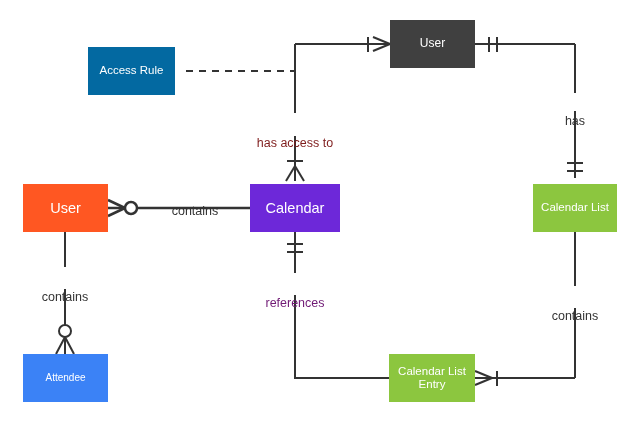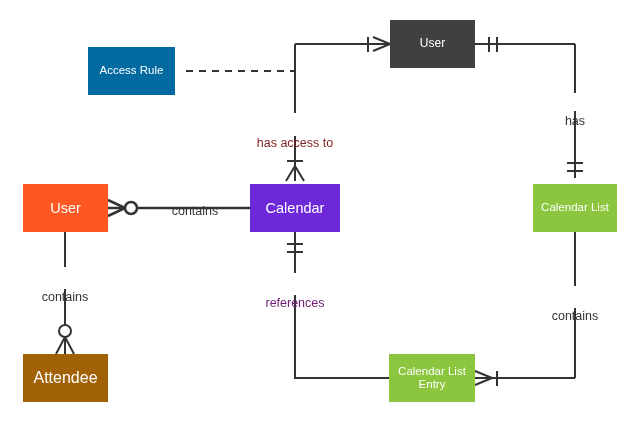--- a/index.html
+++ b/index.html
@@ -140,21 +140,21 @@
   </div>
 
   <div class="entity-box" id="box-calendar" style="left: 250px; top: 184px; width: 90px; height: 48px; background: #6d28d9; font-size: 14.5px; color: rgb(255, 255, 255);">
     <span class="entity-label">Calendar</span>
   </div>
 
   <div class="entity-box" id="box-calendar-list" style="left: 533px; top: 184px; width: 84px; height: 48px; background: rgb(140, 198, 63); font-size: 11.5px; color: rgb(255, 255, 255);">
     <span class="entity-label">Calendar List</span>
   </div>
 
-  <div class="entity-box" id="box-attendee" style="left: 23px; top: 354px; width: 85px; height: 48px; background: #a16207; font-size: 16px; color: rgb(255, 255, 255);">
+  <div class="entity-box" id="box-attendee" style="left: 23px; top: 354px; width: 85px; height: 48px; background: #3b82f6; font-size: 10px; color: rgb(255, 255, 255);">
     <span class="entity-label">Attendee</span>
   </div>
 
   <div class="entity-box" id="box-calendar-list-entry" style="left: 389px; top: 354px; width: 86px; height: 48px; background: rgb(140, 198, 63); font-size: 11.5px; color: rgb(255, 255, 255);">
     <span class="entity-label">Calendar List
 Entry</span>
   </div>
 
   <div class="edge-label" id="lbl-has-access-to" style="left: 295px; top: 124px; color: #7f1d1d;">has access to</div>
 

